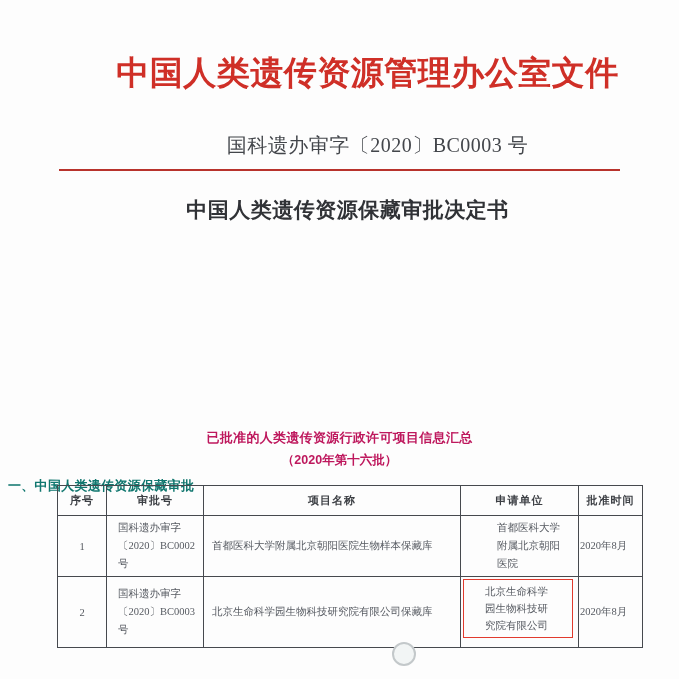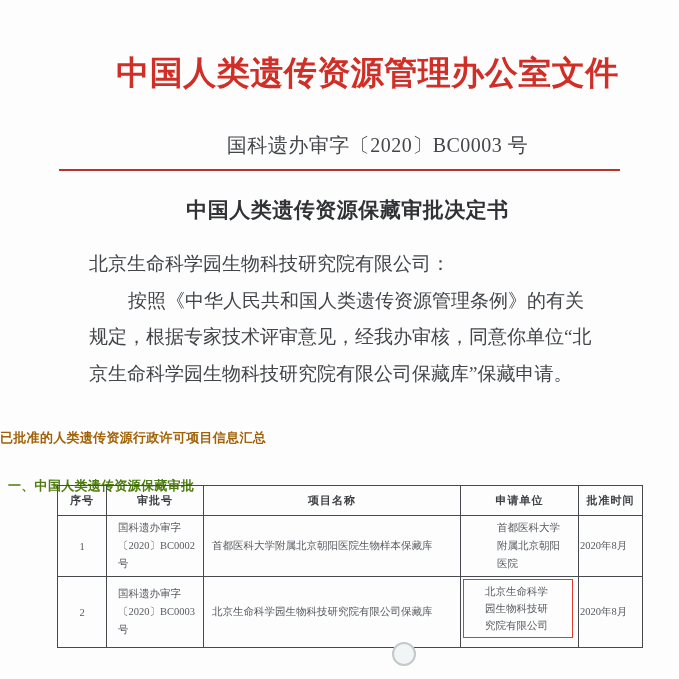--- a/index.html
+++ b/index.html
@@ -33,30 +33,30 @@
     letter-spacing:.5px;
   }
   .letter-body{
     position:absolute;top:246px;left:89px;width:510px;
     font-size:19px;color:#414449;
   }
   .letter-line{line-height:36.5px;white-space:nowrap;}
   .letter-line.indent{padding-left:39px;}
   
   .summary-title,.summary-batch{
-    position:absolute;left:0;width:679px;text-align:left;
+    position:absolute;left:0;width:679px;text-align:center;
     font-family:"Liberation Sans","DejaVu Sans",sans-serif;
-    font-weight:bold;color:#a16207;
+    font-weight:bold;color:#be185d;
   }
   .summary-title{top:429px;font-size:13px;letter-spacing:.3px;}
   .summary-batch{top:452px;font-size:12.5px;}
   .section-heading{
     position:absolute;top:477px;left:8px;
     font-family:"Liberation Sans","DejaVu Sans",sans-serif;
-    font-weight:bold;font-size:13px;color:#4d7c0f;letter-spacing:.3px;
+    font-weight:bold;font-size:13px;color:#0f766e;letter-spacing:.3px;
   }
   
   .approval-table{
     position:absolute;top:485px;left:57px;width:585px;
     border-collapse:collapse;table-layout:fixed;
     font-size:10.5px;color:#565a61;
   }
   .approval-table th,.approval-table td{
     border:1px solid #46494e;overflow:hidden;
   }
@@ -97,28 +97,23 @@
 <div class="page">
 
   <h1 class="letterhead">中国人类遗传资源管理办公室文件</h1>
 
   <div class="doc-number">国科遗办审字〔2020〕BC0003 号</div>
 
   <div class="red-rule"></div>
 
   <h2 class="decision-title">中国人类遗传资源保藏审批决定书</h2>
 
-  <div class="letter-body">
-    <div class="letter-line">北京生命科学园生物科技研究院有限公司：</div>
-    <div class="letter-line indent">按照《中华人民共和国人类遗传资源管理条例》的有关</div>
-    <div class="letter-line">规定，根据专家技术评审意见，经我办审核，同意你单位“北</div>
-    <div class="letter-line">京生命科学园生物科技研究院有限公司保藏库”保藏申请。</div>
-  </div>
 
   <div class="summary-title">已批准的人类遗传资源行政许可项目信息汇总</div>
+  <div class="summary-batch">（2020年第十六批）</div>
   <div class="section-heading">一、中国人类遗传资源保藏审批</div>
 
   <table class="approval-table">
     <colgroup>
       <col style="width:49px">
         <col style="width:97px">
         <col style="width:257px">
         <col style="width:118px">
         <col style="width:64px">
     </colgroup>

